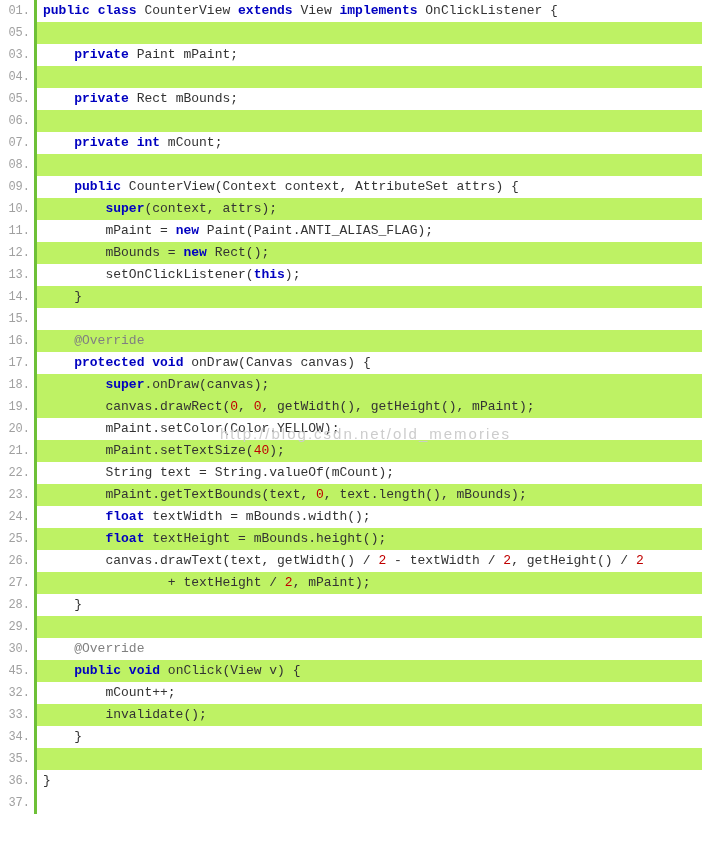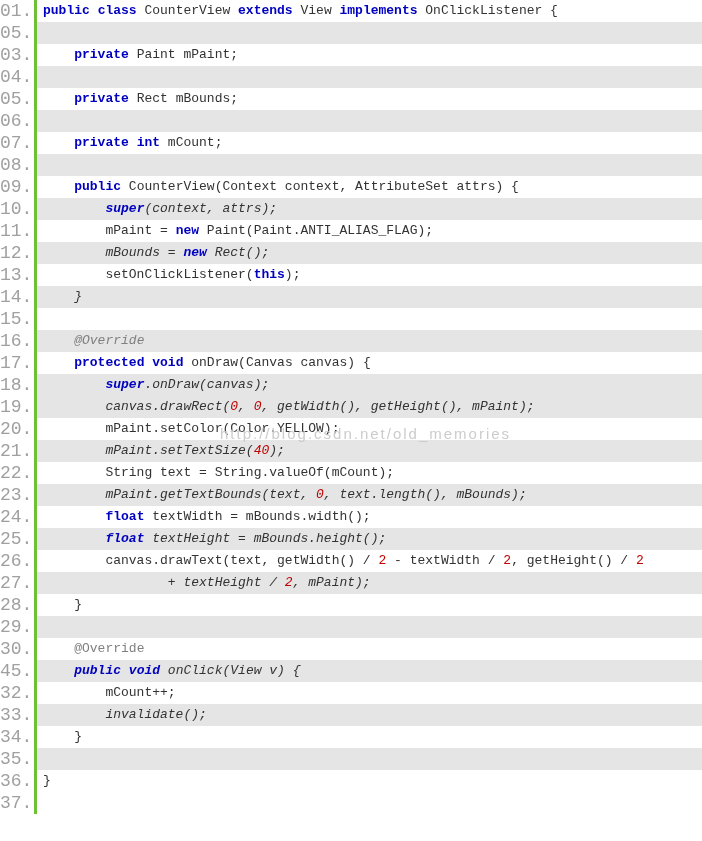--- a/index.html
+++ b/index.html
@@ -13,42 +13,41 @@
   .code-container {
     display: flex;
     width: 702px;
   }
   .gutter {
     width: 30px;
     text-align: right;
     padding-right: 4px;
     color: #A0A0A0;
     user-select: none;
-    font-size: 18px;
+    font-size: 12px;
   }
   .gutter div {
     height: 22px;
     line-height: 22px;
   }
   .bar {
     width: 3px;
     background: #6EC037;
   }
   .lines {
     flex: 1;
   }
   .line {
     height: 22px;
     line-height: 22px;
     white-space: pre;
     padding-left: 6px;
   }
   .line.odd {
-    background: #e5e5e5;
-    font-style: italic;
+    background: #bef264;
   }
   .kw { color: #0000c0; font-weight: bold; }
   .num { color: #c00000; }
   .annot { color: #808080; }
   .txt { color: #333; }
   .watermark {
     position: absolute;
     top: 425px;
     left: 220px;
     color: #ccc;

